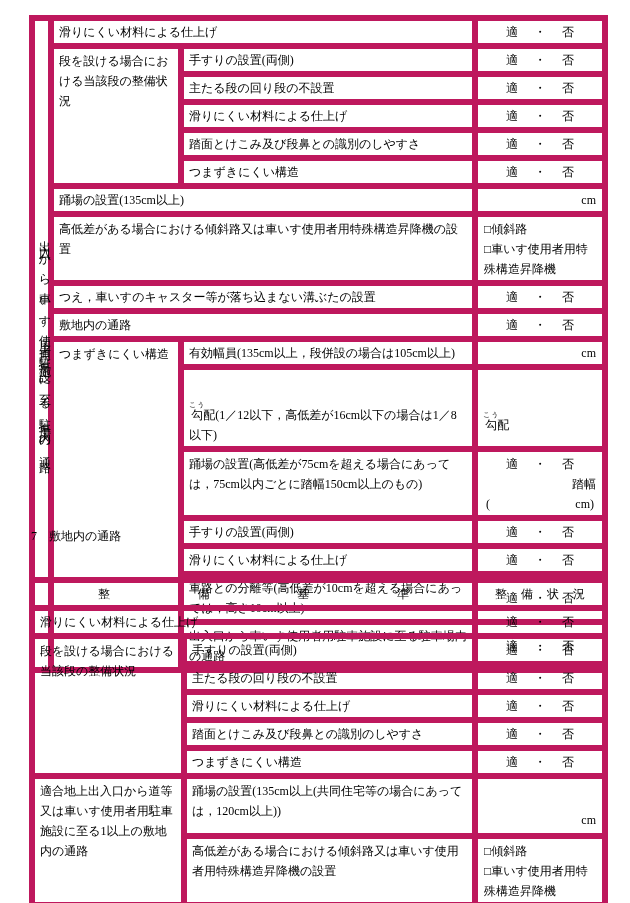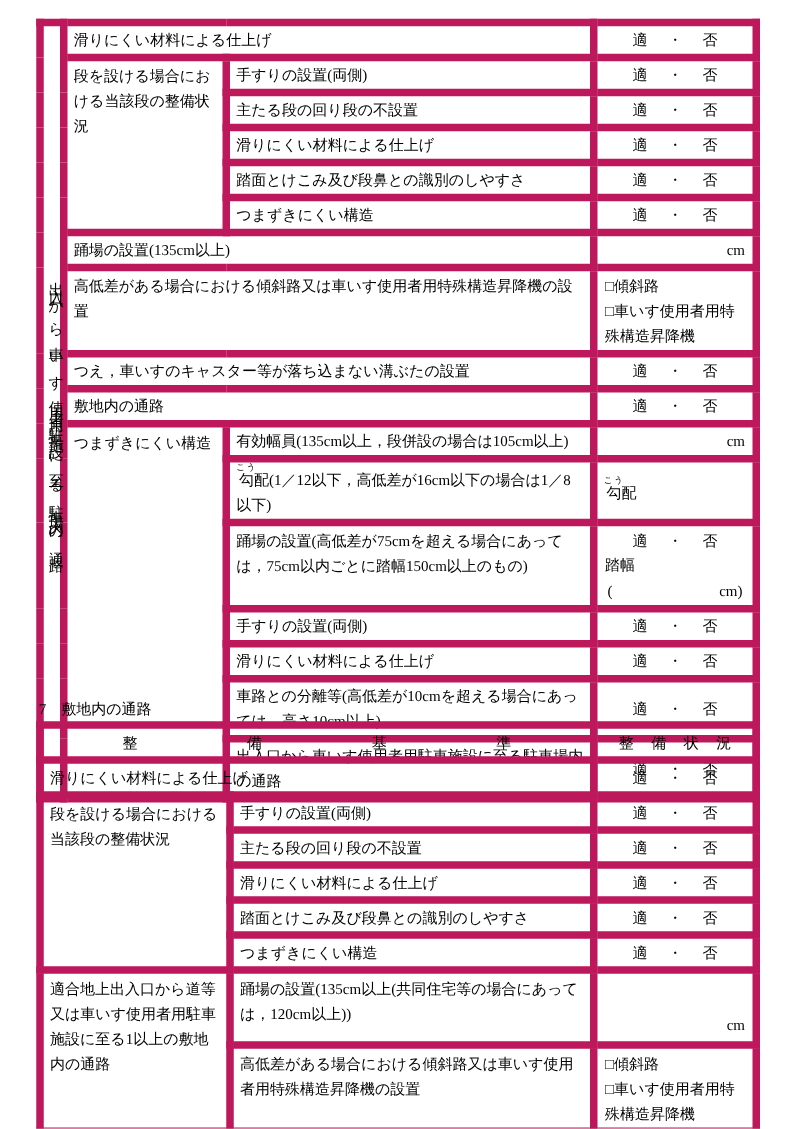--- a/index.html
+++ b/index.html
@@ -13,25 +13,25 @@
   td.side{padding:0;text-align:center;vertical-align:middle;}
   .vtext{writing-mode:vertical-rl;text-orientation:upright;letter-spacing:5px;
         margin:0 auto;line-height:19px;white-space:nowrap;}
   td.st{text-align:center;padding:1px 6px;}
   .choice{display:flex;justify-content:center;gap:16px;}
   td.unit{text-align:right;vertical-align:middle;padding-right:6px;}
   td.top{vertical-align:top;padding-top:2px;}
   td.bt{vertical-align:bottom;text-align:right;padding-right:6px;padding-bottom:3px;}
   td.lft{text-align:left;padding-left:5px;}
   .between{display:flex;justify-content:space-between;padding:0 2px;}
-  .center{text-align:left;font-family:Liberation Mono, monospace;}
+  .center{text-align:right;}
   .opt{display:block;text-align:left;}
-  ruby rt{font-size:7px;letter-spacing:1px;line-height:7px;}
+  ruby rt{font-size:7px;letter-spacing:1px;line-height:7px;margin-top:31px;}
   .spread{display:flex;justify-content:space-between;}
-  .heading{position:absolute;left:31px;top:559px;font-size:12px;}
+  .heading{position:absolute;left:31px;top:528px;font-size:12px;}
 </style>
 </head>
 <body>
 
 <div class="page">
 
   <table class="doc" id="t1">
     <colgroup>
         <col style="width:19px">
         <col style="width:130px">

